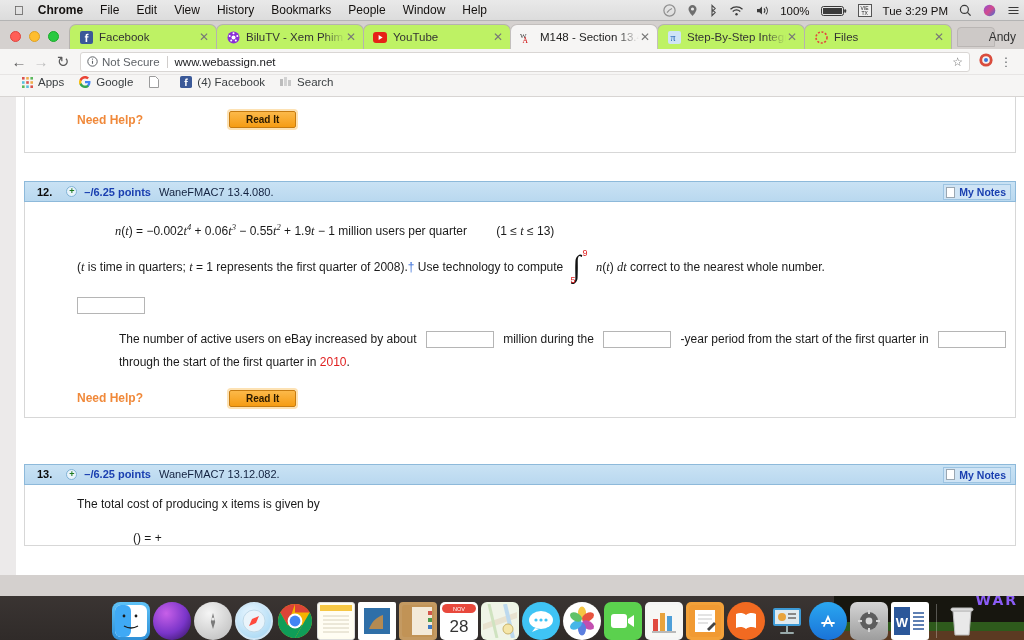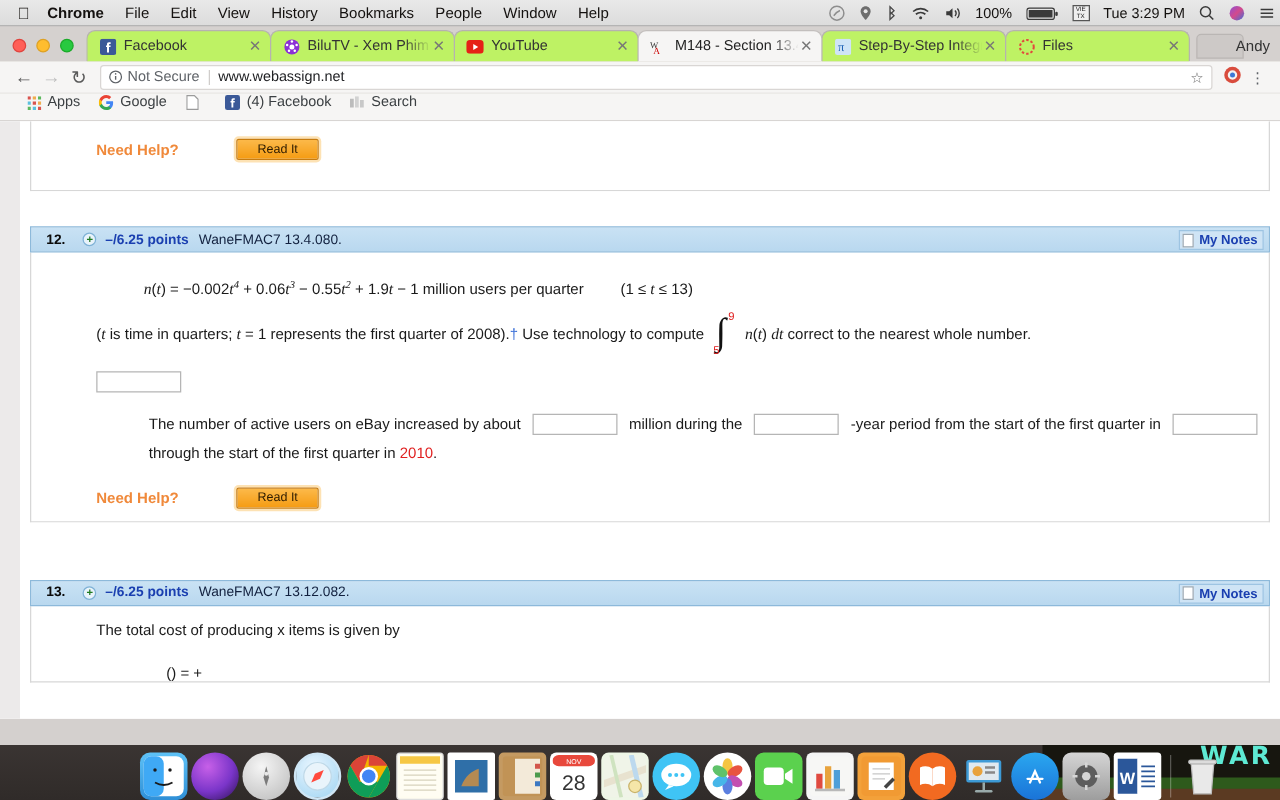--- a/index.html
+++ b/index.html
@@ -147,34 +147,35 @@
      height: 30px; width: 26px; }
   .intg .sym { position: absolute; left: 6px; top: -2px; font-size: 30px;
      font-family: "Liberation Serif", serif; line-height: 30px; color: #111; }
   .intg .up { position: absolute; left: 16px; top: -6px; font-size: 9px; color:#e02020;}
   .intg .lo { position: absolute; left: 4px; bottom: -4px; font-size: 9px; color:#e02020;}
 
   .needhelp { display: flex; align-items: center; padding-left: 52px; margin-top: 6px; gap: 36px;}
   .nh-label { color: #f0893a; font-weight: bold; font-size: 12px; margin-right: 10px; }
   .readit {
     background: linear-gradient(to bottom,#fcb94a 0%, #f59c13 100%);
-    border: 1px solid #c77c10; color: #2b1a00; font-weight: normal;
+    border: 1px solid #c77c10; color: #2b1a00; font-weight: bold;
     font-size: 10px; padding: 2px 16px; border-radius: 2px;
     box-shadow: 0 0 0 2px #fde2b4;
+    margin-left: 40px;
   }
 
   .sepgap { height: 22px; background: #fff; }
 
   
   .dockwrap { position: absolute; left: 0; bottom: 0; width: 1024px; height: 44px;
      background: linear-gradient(to bottom, rgba(60,54,52,.86), rgba(48,43,41,.94));
      overflow: hidden; }
   .desk-art { position: absolute; right: 0; bottom: 0; width: 190px; height: 46px;
      background: #17160f; }
-  .desk-art .txt { color: #5eead4; font-weight: bold; font-size: 20px;
+  .desk-art .txt { color: #8b5cf6; font-weight: bold; font-size: 14px;
      letter-spacing: 2px; position: absolute; top: -2px; right: 6px; font-family: "DejaVu Sans", sans-serif;}
   .desk-art .grass { position: absolute; bottom: 0; left: 0; right: 0; height: 18px;
      background: #2e5a1c; }
   .desk-art .dirt { position:absolute; bottom: 0; left: 0; right: 0; height: 9px;
      background: #5b3a22;}
   .dock { position: absolute; left: 0; bottom: 0; width: 1024px; height: 44px;
      display: flex; align-items: flex-end; padding-left: 112px; }
   .dockicon { width: 38px; height: 38px; margin-right: 3px; border-radius: 8px;
      position: relative; flex: 0 0 38px; display:flex; align-items:center; justify-content:center;
      font-size: 17px; color:#fff; overflow: hidden;}

